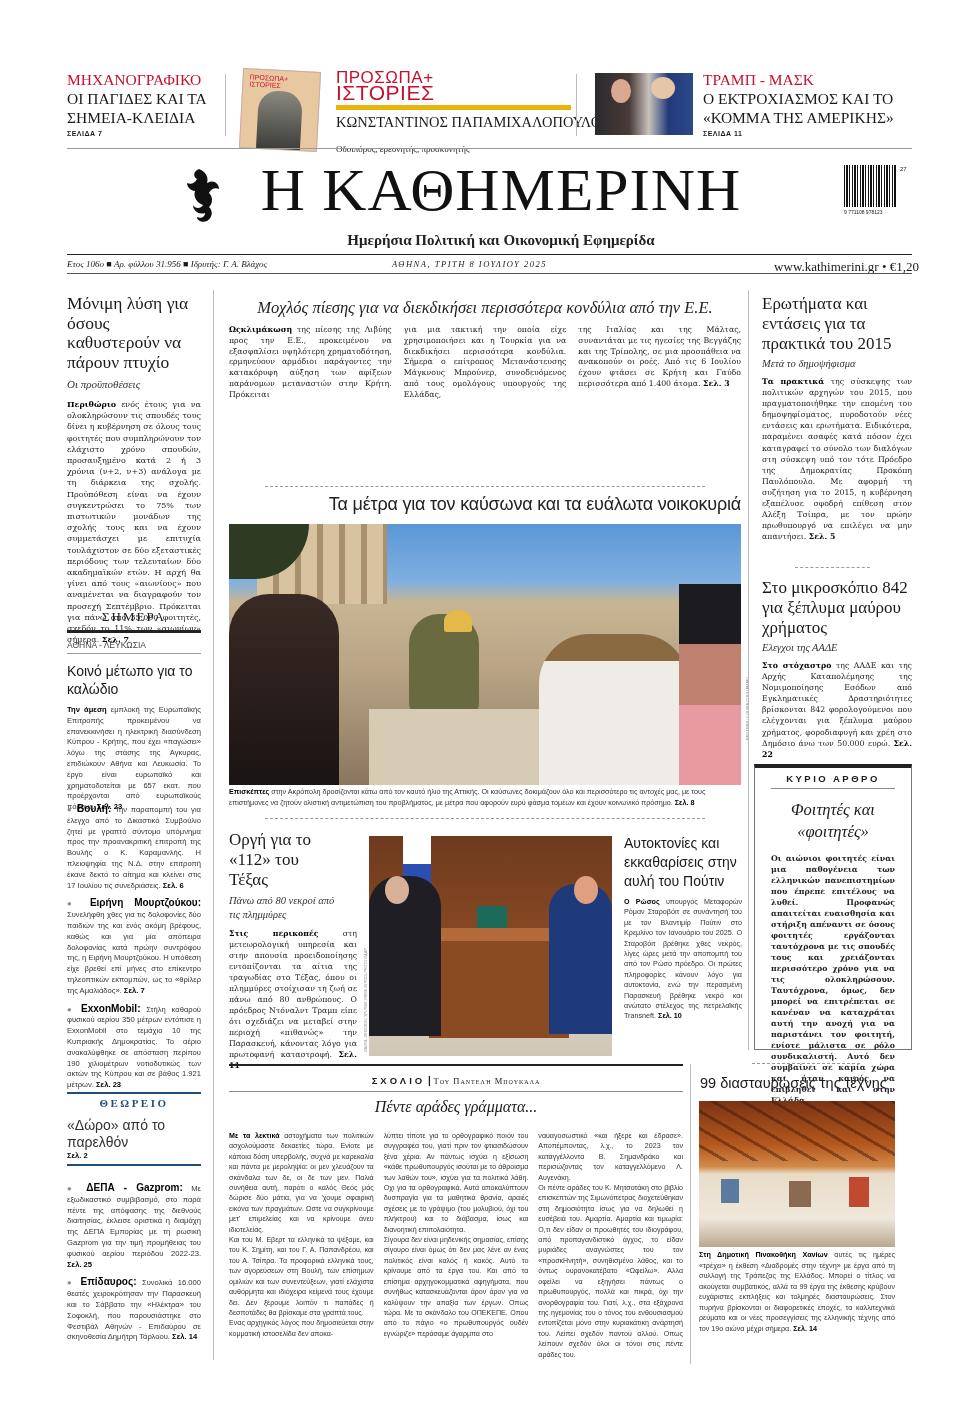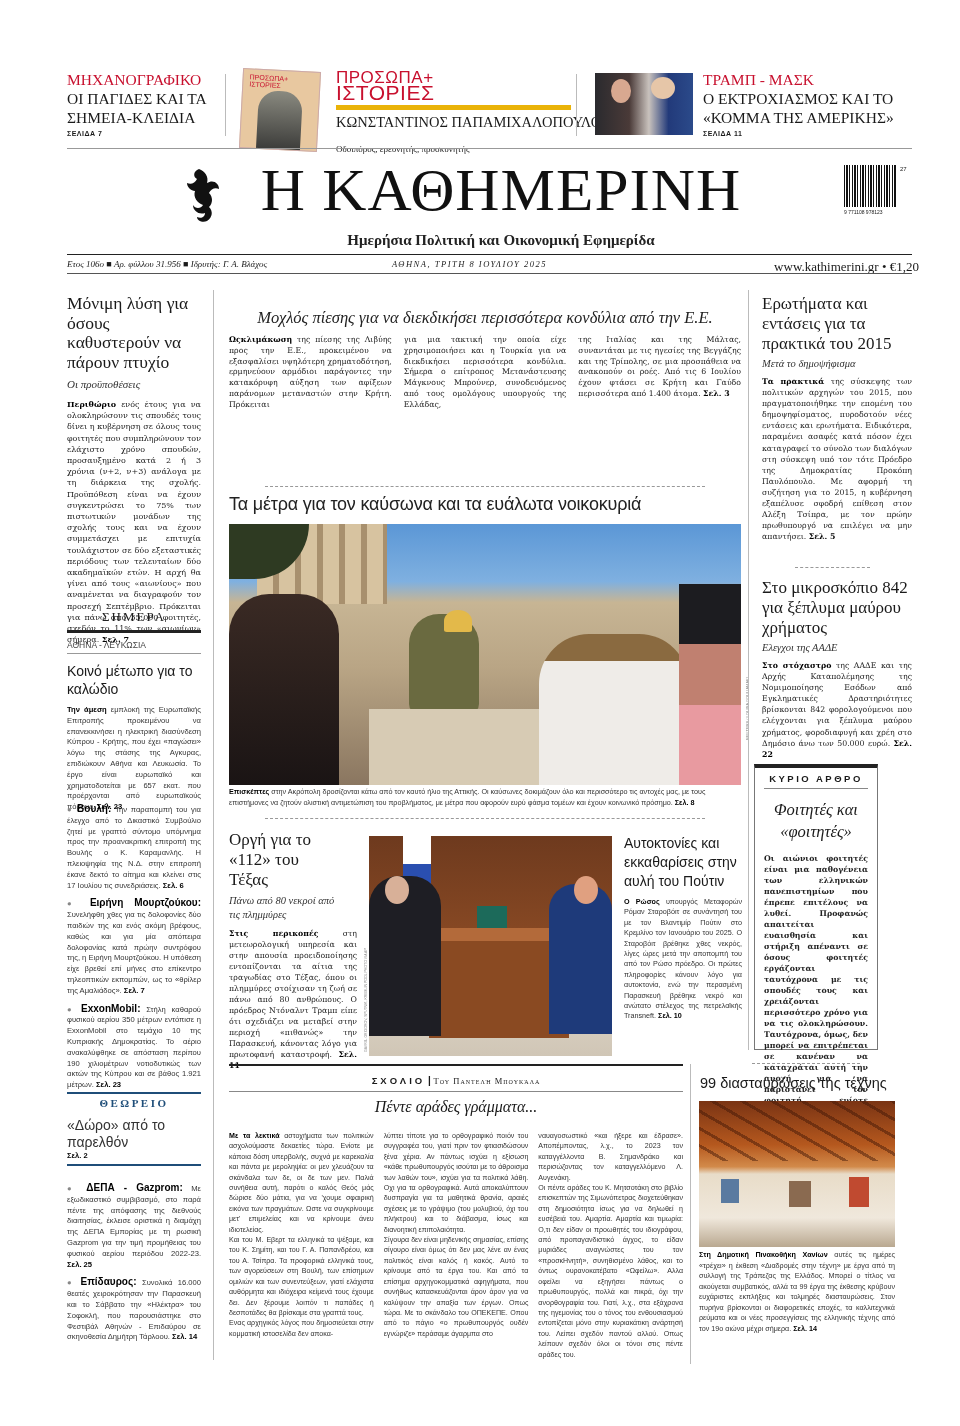--- a/index.html
+++ b/index.html
@@ -99,29 +99,29 @@
   <div class="sans" style="font-size:14px;line-height:17px;margin-top:8px;color:#333;width:120px">«Δώρο» από το παρελθόν</div>
   <div class="sans sel" style="text-align:left;font-size:7.5px;padding-bottom:4px;border-bottom:2px solid #1f4e79">Σελ. 2</div>
 </div>
 <div class="abs" style="left:67px;top:1183px;width:134px">
   <p class="body-sans" style="margin-bottom:7px"><span style="color:#888">● </span><span class="lead" style="font-size:10px">ΔΕΠΑ - Gazprom:</span><span> Με εξωδικαστικό συμβιβασμό, στο παρά πέντε της απόφασης της διεθνούς διαιτησίας, έκλεισε οριστικά η διαμάχη της ΔΕΠΑ Εμπορίας με τη ρωσική Gazprom για την τιμή προμήθειας του φυσικού αερίου περιόδου 2022-23.</span> <span class="sel">Σελ. 25</span></p>
   <p class="body-sans"><span style="color:#888">● </span><span class="lead" style="font-size:10px">Επίδαυρος:</span><span> Συνολικά 16.000 θεατές χειροκρότησαν την Παρασκευή και το Σάββατο την «Ηλέκτρα» του Σοφοκλή, που παρουσιάστηκε στο Φεστιβάλ Αθηνών - Επιδαύρου σε σκηνοθεσία Δημήτρη Τάρλοου.</span> <span class="sel">Σελ. 14</span></p>
 </div>
 <div class="vrule" style="left:213px;top:290px;height:1070px"></div>
 
 <div class="abs" style="left:229px;top:292px;width:512px">
-  <div class="serif" style="font-size:16.5px;font-style:italic;text-align:center;margin-top:16px;color:#222;white-space:nowrap">Μοχλός πίεσης για να διεκδικήσει περισσότερα κονδύλια από την Ε.Ε.</div>
+  <div class="serif" style="font-size:16.5px;font-style:italic;text-align:center;margin-top:6px;color:#222;white-space:nowrap">Μοχλός πίεσης για να διεκδικήσει περισσότερα κονδύλια από την Ε.Ε.</div>
   <div style="display:flex;gap:12px;margin-top:7px">
     <p class="body-s" style="flex:1;font-size:7.8px;line-height:10.8px"><span class="lead">Ωςκλιμάκωση</span><span> της πίεσης της Λιβύης προς την Ε.Ε., προκειμένου να εξασφαλίσει υψηλότερη χρηματοδότηση, ερμηνεύουν αρμόδιοι παράγοντες την κατακόρυφη αύξηση των αφίξεων παράνομων μεταναστών στην Κρήτη. Πρόκειται</span></p>
     <p class="body-s" style="flex:1;font-size:7.8px;line-height:10.8px">για μια τακτική την οποία είχε χρησιμοποιήσει και η Τουρκία για να διεκδικήσει περισσότερα κονδύλια. Σήμερα ο επίτροπος Μετανάστευσης Μάγκνους Μπρούνερ, συνοδευόμενος από τους ομολόγους υπουργούς της Ελλάδας,</p>
     <p class="body-s" style="flex:1;font-size:7.8px;line-height:10.8px"><span>της Ιταλίας και της Μάλτας, συναντάται με τις ηγεσίες της Βεγγάζης και της Τρίπολης, σε μια προσπάθεια να ανακοπούν οι ροές. Από τις 6 Ιουλίου έχουν φτάσει σε Κρήτη και Γαύδο περισσότερα από 1.400 άτομα.</span> <span class="sel">Σελ. 3</span></p>
   </div>
 </div>
 <div class="dash" style="left:265px;top:486px;width:440px"></div>
-<div class="abs sans" style="left:229px;top:494px;width:512px;text-align:left;font-size:18px;color:#222;letter-spacing:-.2px">Τα μέτρα για τον καύσωνα και τα ευάλωτα νοικοκυριά</div>
+<div class="abs sans" style="left:229px;top:494px;width:512px;text-align:right;font-size:18px;color:#222;letter-spacing:-.2px">Τα μέτρα για τον καύσωνα και τα ευάλωτα νοικοκυριά</div>
 
 <div class="photo" style="left:229px;top:524px;width:512px;height:261px;background:linear-gradient(180deg,#5b97d6 0%,#7fb0e0 22%,#c7b594 30%,#b9a585 55%,#8a7660 100%)">
   <div style="position:absolute;left:28px;top:0;width:130px;height:80px;background:repeating-linear-gradient(90deg,#d7c3a0 0 16px,#a8906e 16px 22px)"></div>
   <div style="position:absolute;left:0;top:0;width:80px;height:55px;background:#2e3a22;border-radius:0 0 60px 0"></div>
   <div style="position:absolute;left:0;top:70px;width:110px;height:191px;background:linear-gradient(#3a2a24,#1a1414);border-radius:40px 40px 0 0"></div>
   <div style="position:absolute;left:180px;top:90px;width:70px;height:100px;background:#6a6a40;border-radius:30px 30px 10px 10px"></div>
   <div style="position:absolute;left:215px;top:86px;width:28px;height:22px;background:#e3b94a;border-radius:50% 50% 10% 10%"></div>
   <div style="position:absolute;left:140px;top:185px;width:200px;height:76px;background:#d7cbb4"></div>
   <div style="position:absolute;left:310px;top:110px;width:150px;height:151px;background:linear-gradient(#8a6a40 0 18%,#efece8 18%);border-radius:50px 50px 0 0"></div>
   <div style="position:absolute;left:450px;top:60px;width:62px;height:201px;background:linear-gradient(#1c1c20 0 30%,#c08070 30% 60%,#e89aa0 60%)"></div>
@@ -158,21 +158,21 @@
   <div class="serif" style="font-size:10.5px;font-style:italic;margin-top:4px;color:#333">Μετά το δημοψήφισμα</div>
   <p class="body-s" style="margin-top:7px;font-size:7.8px;line-height:11.1px"><span class="lead">Τα πρακτικά</span><span> της σύσκεψης των πολιτικών αρχηγών του 2015, που πραγματοποιήθηκε την επομένη του δημοψηφίσματος, πυροδοτούν νέες εντάσεις και ερωτήματα. Ειδικότερα, παραμένει ασαφές κατά πόσον έχει καταγραφεί το σύνολο των διαλόγων στη σύσκεψη υπό τον τότε Πρόεδρο της Δημοκρατίας Προκόπη Παυλόπουλο. Με αφορμή τη συζήτηση για το 2015, η κυβέρνηση εξαπέλυσε σφοδρή επίθεση στον Αλέξη Τσίπρα, με τον πρώην πρωθυπουργό να επιλέγει να μην απαντήσει.</span> <span class="sel">Σελ. 5</span></p>
 </div>
 <div class="dash" style="left:795px;top:567px;width:75px"></div>
 <div class="abs" style="left:762px;top:578px;width:150px">
   <div class="serif" style="font-size:17px;line-height:20px">Στο μικροσκόπιο 842 για ξέπλυμα μαύρου χρήματος</div>
   <div class="serif" style="font-size:10.5px;font-style:italic;margin-top:4px;color:#333">Ελεγχοι της ΑΑΔΕ</div>
   <p class="body-s" style="margin-top:7px;font-size:7.8px;line-height:11.1px"><span class="lead">Στο στόχαστρο</span><span> της ΑΑΔΕ και της Αρχής Καταπολέμησης της Νομιμοποίησης Εσόδων από Εγκληματικές Δραστηριότητες βρίσκονται 842 φορολογούμενοι που ελέγχονται για ξέπλυμα μαύρου χρήματος, φοροδιαφυγή και χρέη στο Δημόσιο άνω των 50.000 ευρώ.</span> <span class="sel">Σελ. 22</span></p>
 </div>
 
-<div class="abs" style="left:754px;top:764px;width:124px;height:286px;border:1px solid #777;border-top:4px solid #222;padding:5px 9px">
+<div class="abs" style="left:754px;top:764px;width:158px;height:286px;border:1px solid #777;border-top:4px solid #222;padding:5px 16px">
   <div class="sans" style="text-align:center;font-size:9.5px;font-weight:bold;letter-spacing:2.5px;padding-bottom:4px;border-bottom:1px solid #888">ΚΥΡΙΟ ΑΡΘΡΟ</div>
   <div class="serif" style="text-align:center;font-size:16.5px;font-style:italic;line-height:22px;margin:10px 6px 10px">Φοιτητές και «φοιτητές»</div>
   <p class="body-s" style="font-size:7.8px;line-height:11px;font-weight:bold;color:#222">Οι αιώνιοι φοιτητές είναι μια παθογένεια των ελληνικών πανεπιστημίων που έπρεπε επιτέλους να λυθεί. Προφανώς απαιτείται ευαισθησία και στήριξη απέναντι σε όσους φοιτητές εργάζονται ταυτόχρονα με τις σπουδές τους και χρειάζονται περισσότερο χρόνο για να τις ολοκληρώσουν. Ταυτόχρονα, όμως, δεν μπορεί να επιτρέπεται σε κανέναν να καταχράται αυτή την ανοχή για να παριστάνει τον φοιτητή, ενίοτε μάλιστα σε ρόλο συνδικαλιστή. Αυτό δεν συμβαίνει σε καμία χώρα και ήταν καιρός να επιβληθεί και στην Ελλάδα.</p>
 </div>
 <div class="dash" style="left:752px;top:1063px;width:108px"></div>
 
 <div class="abs" style="left:229px;top:1064px;width:454px;border-top:2px solid #222"></div>
 <div class="abs" style="left:229px;top:1069px;width:454px;text-align:center;border-bottom:1px solid #888;padding-bottom:3px">
   <span class="sans" style="font-size:9.5px;font-weight:bold;letter-spacing:3px">ΣΧΟΛΙΟ</span><span class="sans" style="font-size:10px;font-weight:bold"> | </span><span class="serif" style="font-size:8.5px;font-variant:small-caps;letter-spacing:1px">Του Παντελή Μπουκάλα</span>
 </div>

